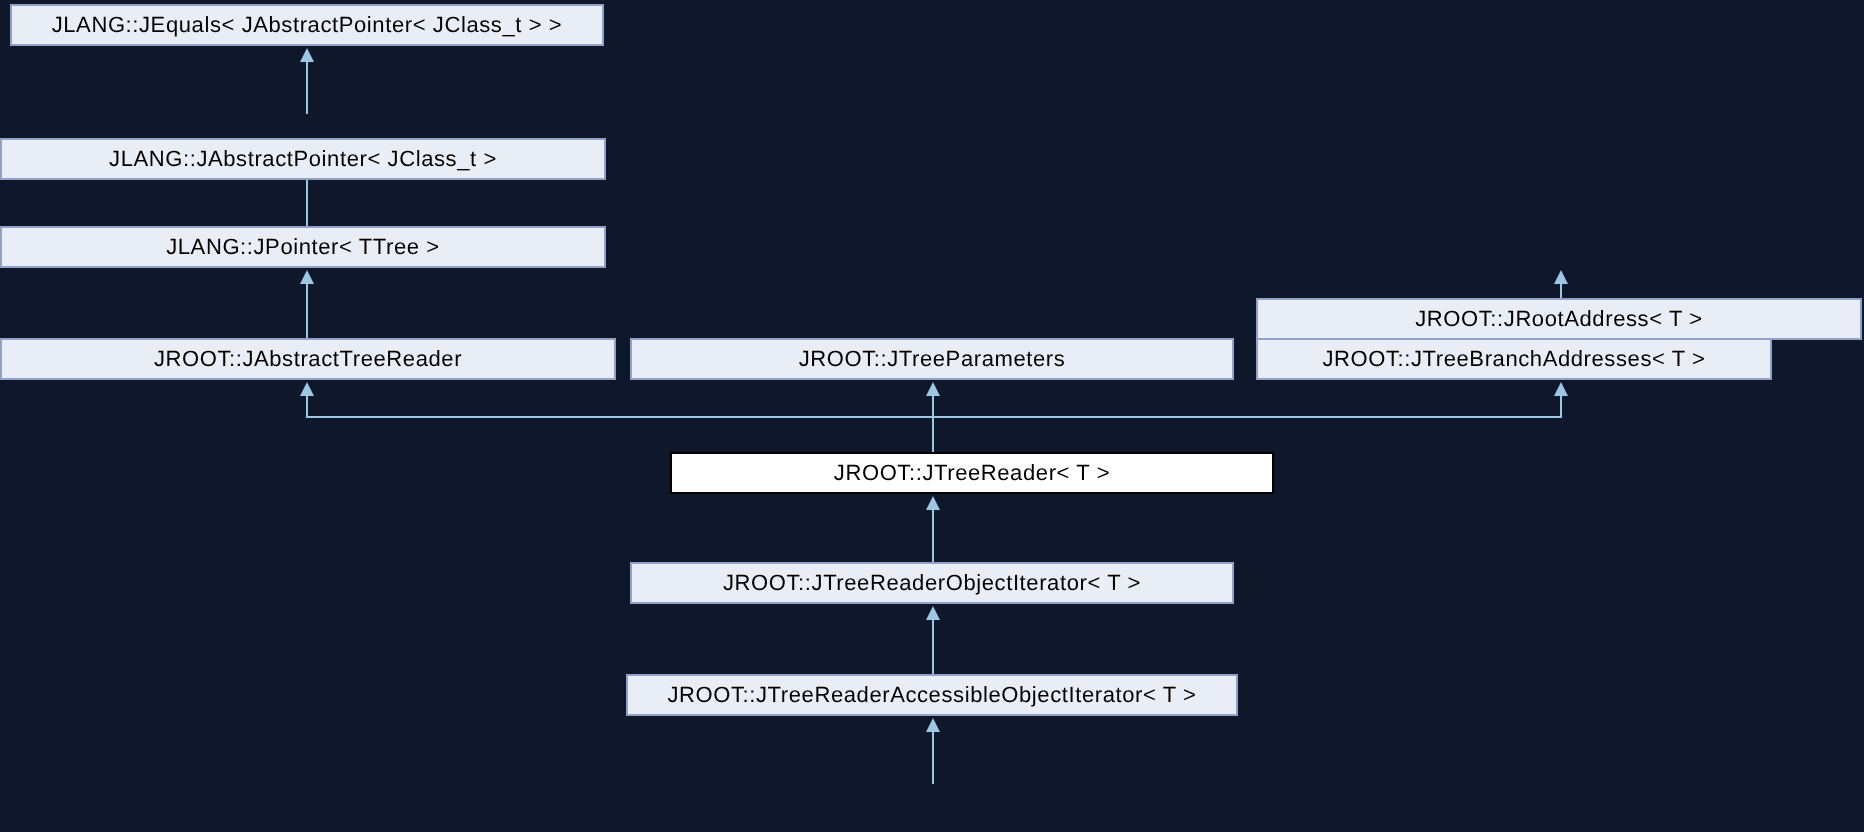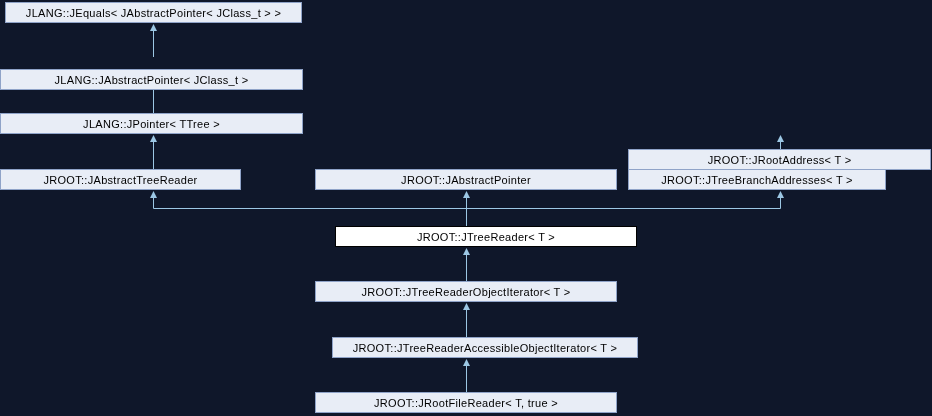--- a/index.html
+++ b/index.html
@@ -98,29 +98,28 @@
       <polygon class="edge-head" points="463,366 470,366 466.5,359"></polygon>
     </g>
   </svg>
 
   <div class="node" style="left:5px;   top:2px;   width:297px;">JLANG::JEquals&lt; JAbstractPointer&lt; JClass_t &gt; &gt;</div>
 
   <div class="node" style="left:0px;   top:57px;  width:303px;margin-top:12px;">JLANG::JAbstractPointer&lt; JClass_t &gt;</div>
 
   <div class="node" style="left:0px;   top:113px; width:303px;">JLANG::JPointer&lt; TTree &gt;</div>
 
-  <div class="node" style="left:0px;   top:169px; width:241px;">JROOT::JAbstractTreeReader</div>
+  <div class="node" style="left:0px;   top:169px; width:308px;">JROOT::JAbstractTreeReader</div>
 
-  <div class="node" style="left:315px; top:169px; width:302px;">JROOT::JAbstractPointer</div>
+  <div class="node" style="left:315px; top:169px; width:302px;">JROOT::JTreeParameters</div>
 
   <div class="node" style="left:628px; top:113px; width:303px;margin-top:36px;">JROOT::JRootAddress&lt; T &gt;</div>
 
   <div class="node" style="left:628px; top:169px; width:258px;">JROOT::JTreeBranchAddresses&lt; T &gt;</div>
 
   <div class="node main" style="left:315px; top:226px; width:302px;margin-left:20px;">JROOT::JTreeReader&lt; T &gt;</div>
 
   <div class="node" style="left:315px; top:281px; width:302px;">JROOT::JTreeReaderObjectIterator&lt; T &gt;</div>
 
-  <div class="node" style="left:332px; top:337px; width:306px;">JROOT::JTreeReaderAccessibleObjectIterator&lt; T &gt;</div>
+  <div class="node" style="left:313px; top:337px; width:306px;">JROOT::JTreeReaderAccessibleObjectIterator&lt; T &gt;</div>
 
-  <div class="node" style="left:315px; top:392px; width:302px;">JROOT::JRootFileReader&lt; T, true &gt;</div>
 
 </div>
 
 </body></html>

